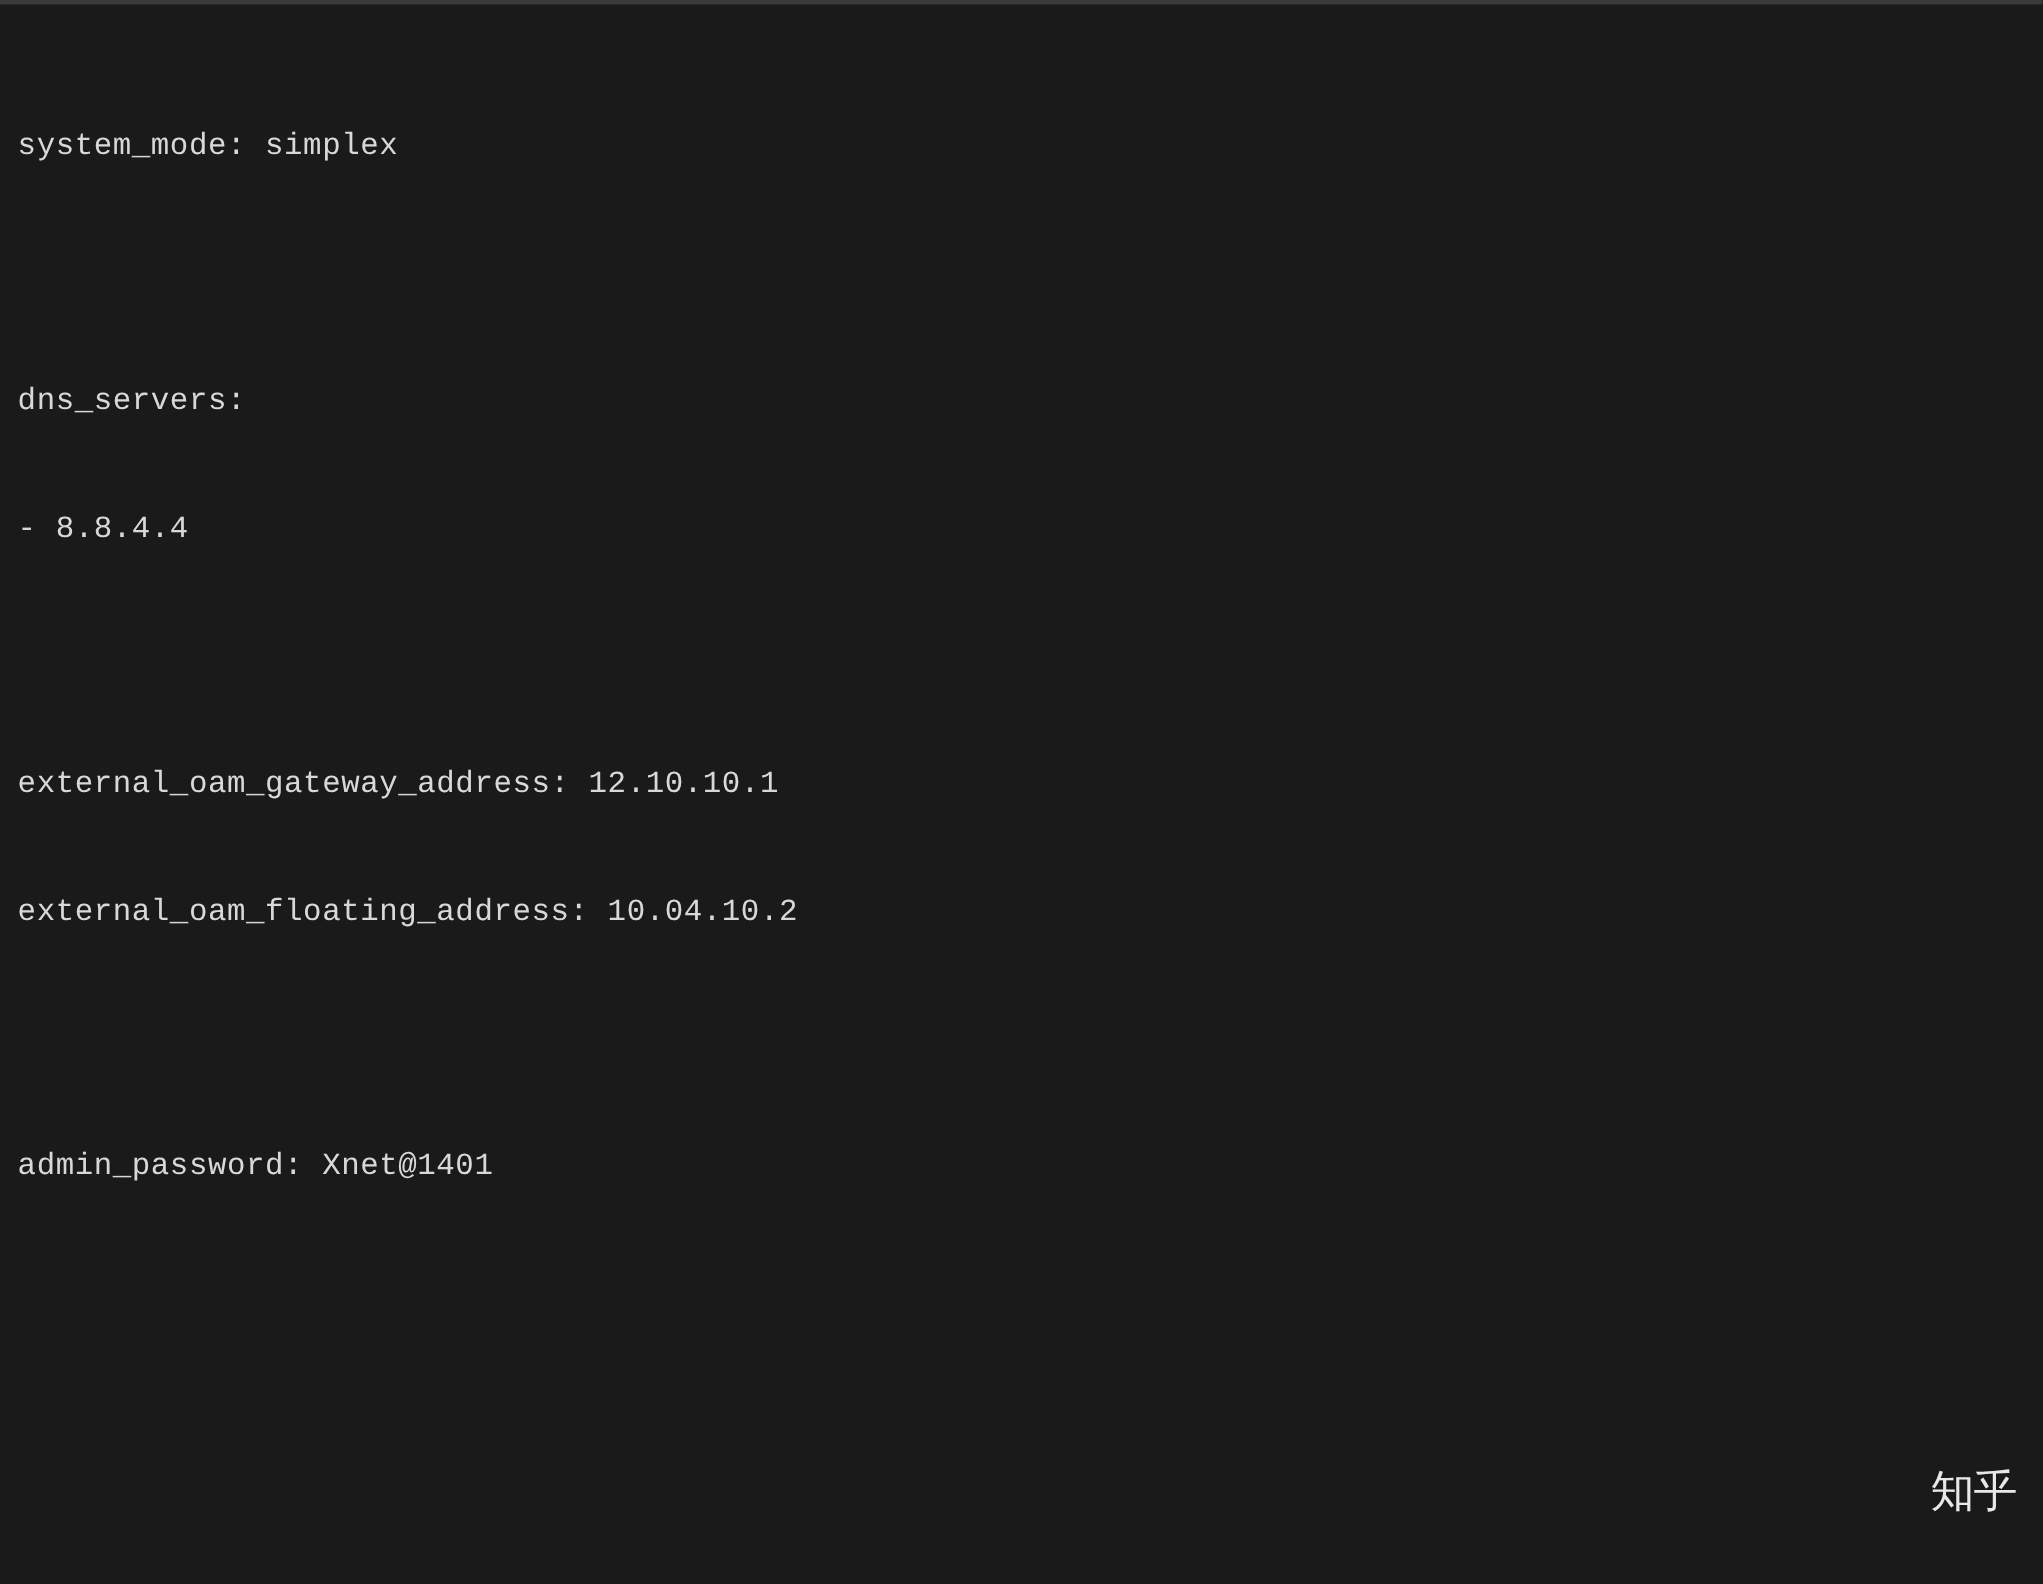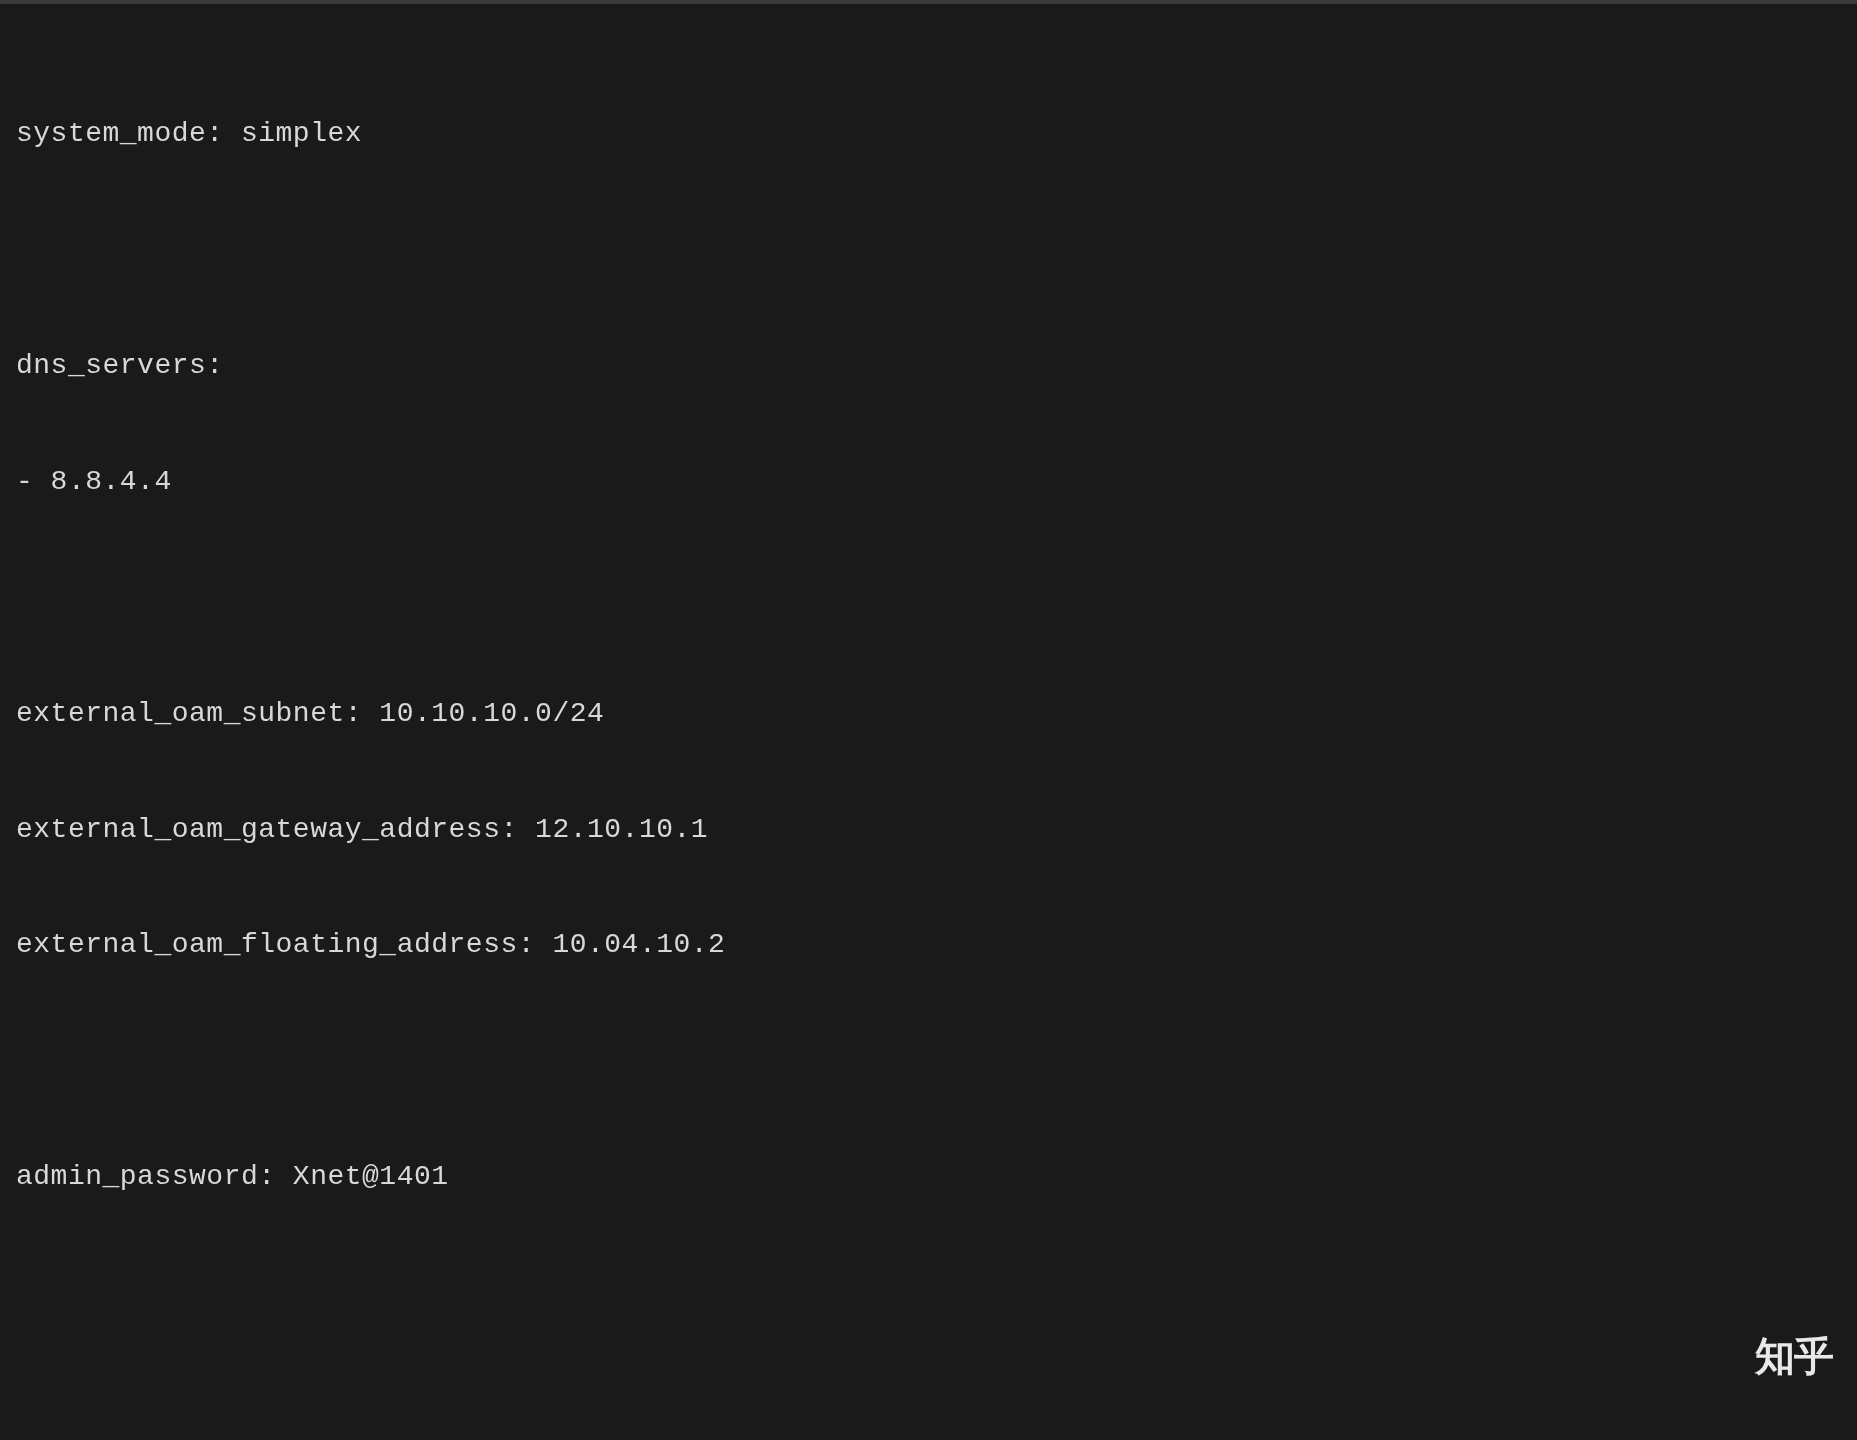--- a/index.html
+++ b/index.html
@@ -43,37 +43,36 @@
       font-size: 40px;
       font-weight: 500;
       letter-spacing: 0;
       display: flex;
       align-items: center;
       gap: 14px;
     }
     .zhihu-logo {
       display: inline-flex;
       align-items: baseline;
-      font-weight: 700;
+      font-weight: 400;
       letter-spacing: -1px;
       margin-top: 12px;
     }
   </style>
 </head>
 <body>
 
 <div class="top-border"></div>
 
 <div class="terminal">
   <span class="line">system_mode: simplex</span>
   <span class="line"></span>
   <span class="line">dns_servers:</span>
   <span class="line">- 8.8.4.4</span>
   <span class="line"></span>
-  <span class="line">external_oam_subnet: 10.10.10.0/24</span>
   <span class="line">external_oam_gateway_address: 12.10.10.1</span>
   <span class="line">external_oam_floating_address: 10.04.10.2</span>
   <span class="line"></span>
   <span class="line">admin_password: Xnet@1401</span>
   
   
   
   
   
   

